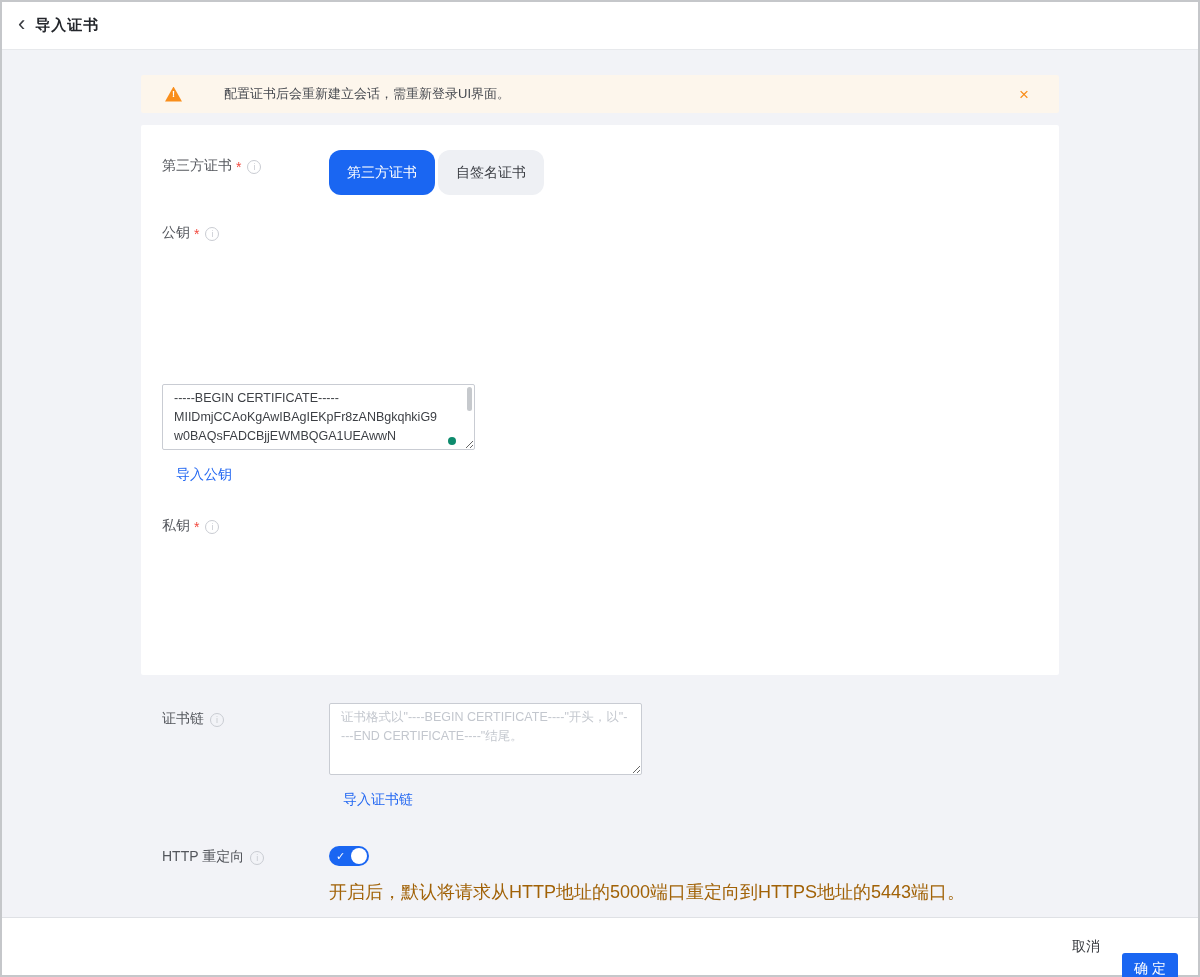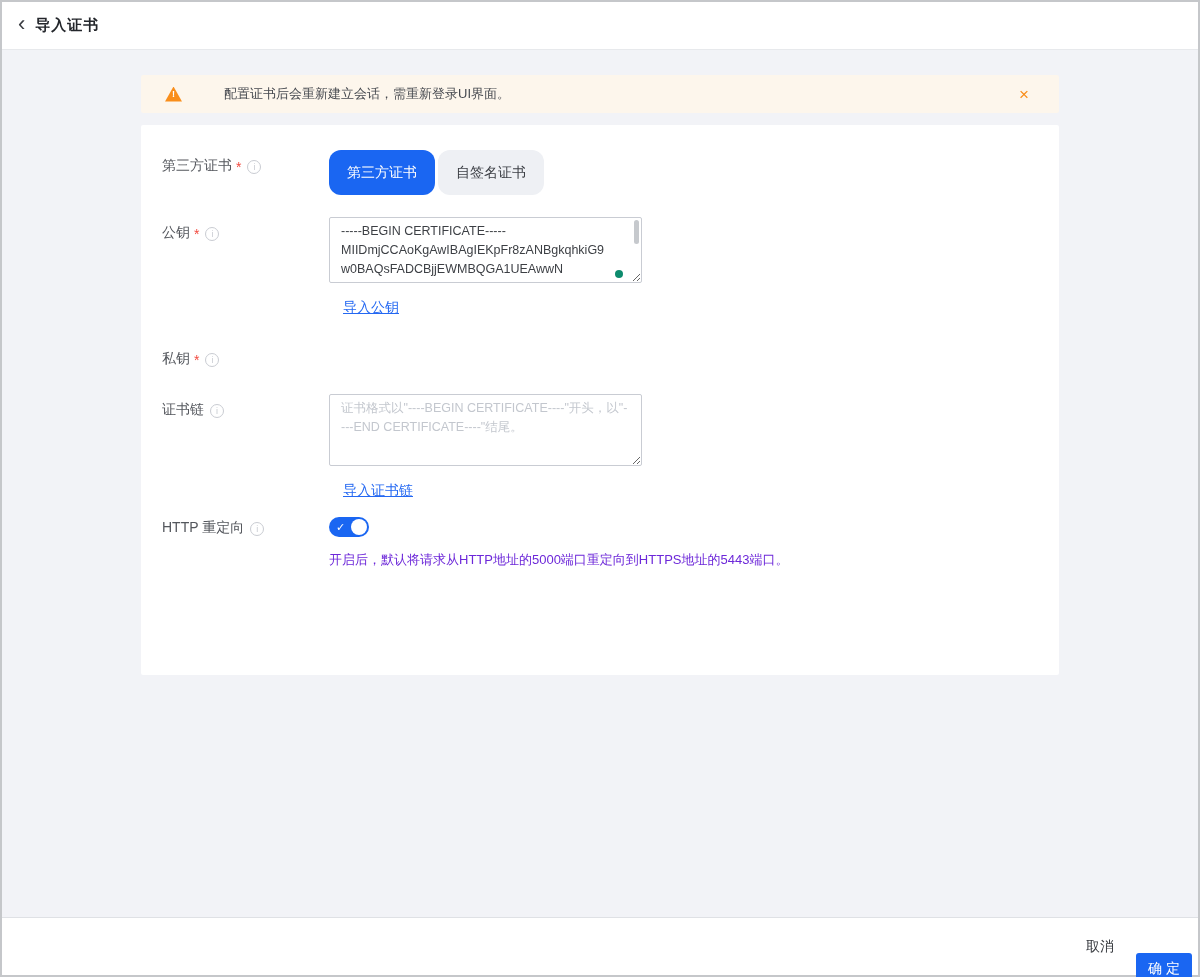--- a/index.html
+++ b/index.html
@@ -117,51 +117,51 @@
   }
   .valid-dot {
     position:absolute; right:19px; bottom:9px;
     width:8px; height:8px; border-radius:50%;
     background:#0d8b6d;
   }
   .import-link {
     display:inline-block;
     margin:12px 0 0 14px;
     font-size:14px; color:#2468f2;
-    text-decoration:underline; cursor:pointer;
+    cursor:pointer;
   }
 
   .gap-tabs   { margin-bottom:22px; }
-  .gap-ta     { margin-bottom:26px; }
-  .gap-chain  { margin-bottom:12px; }
+  .gap-ta     { margin-bottom:26px;flex-direction:column; }
+  .gap-chain  { margin-bottom:32px; }
 
   
   .toggle {
     position:relative; width:40px; height:20px;
     background:#1a66f2; border-radius:10px; cursor:pointer;
     margin-top:5px;
   }
   .toggle .check {
     position:absolute; left:7px; top:3px;
     color:#fff; font-size:11px; line-height:14px; font-weight:700;
   }
   .toggle .knob {
     position:absolute; right:2px; top:2px;
     width:16px; height:16px; border-radius:50%; background:#fff;
   }
   .toggle-help {
-    margin-top:14px; font-size:13px; color:#6d28d9;
+    margin-top:14px; font-size:18px; color:#a16207;
   }
 
   
   .footer {
     flex:0 0 58px; height:58px;
     background:#ffffff; border-top:1px solid #dfe1e5;
     display:flex; align-items:center; justify-content:flex-end;
-    padding-right:6px;
+    padding-right:20px;
   }
   .btn-cancel {
     background:none; border:none; font-size:14px; color:#34373c;
     cursor:pointer; margin-right:22px;
     font-family:inherit;
   }
   .btn-confirm {
     min-width:55px; height:32px;
     background:#1a66f2; color:#fff;
     border:none; border-radius:3px;

